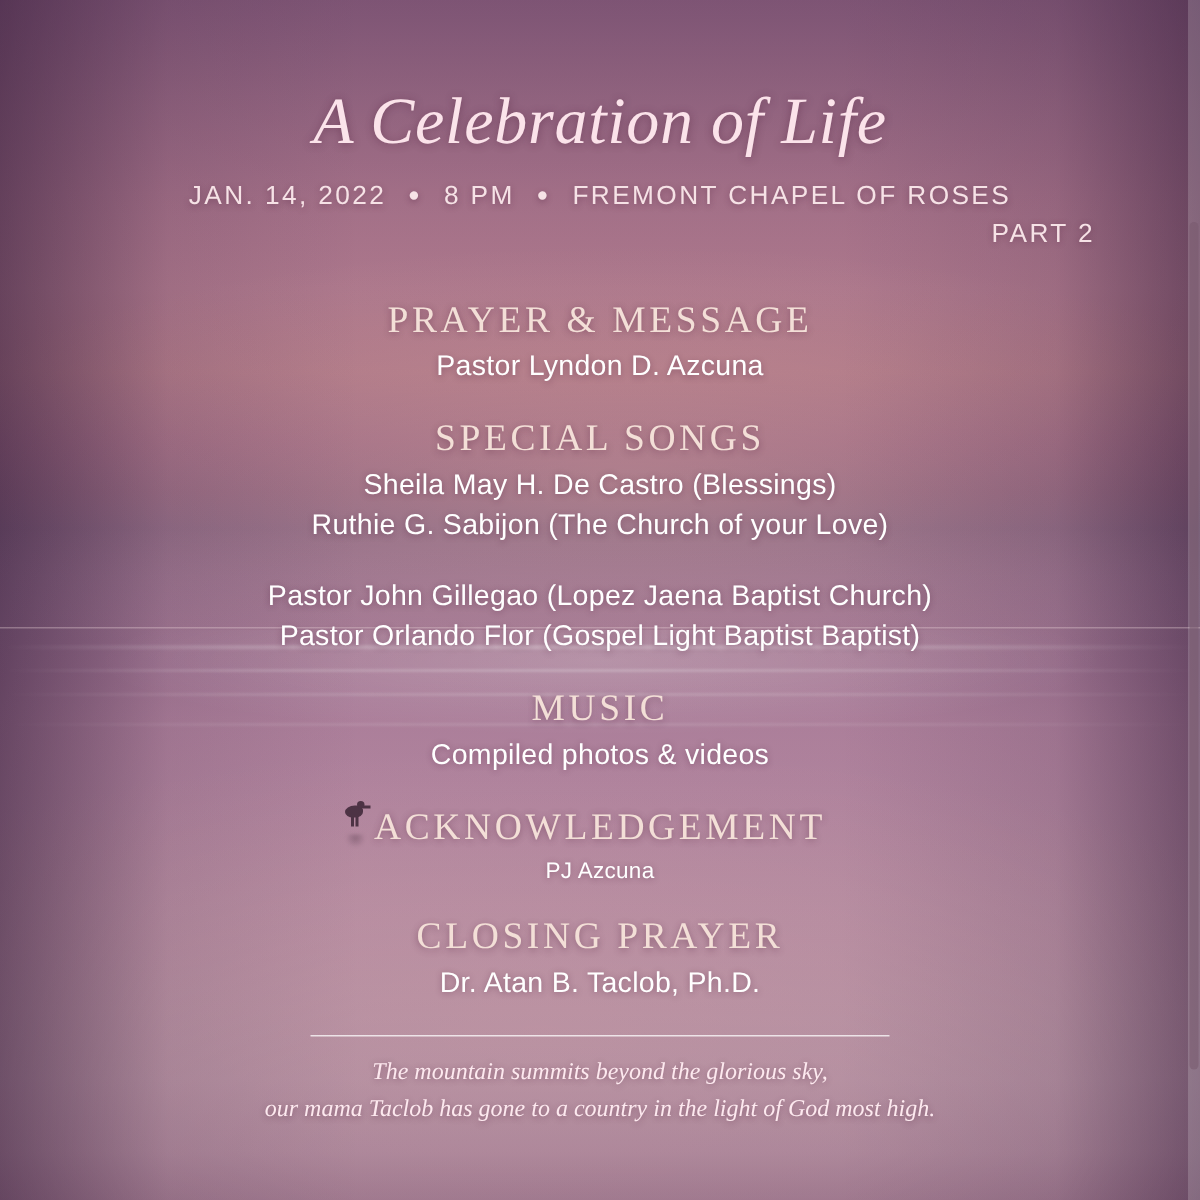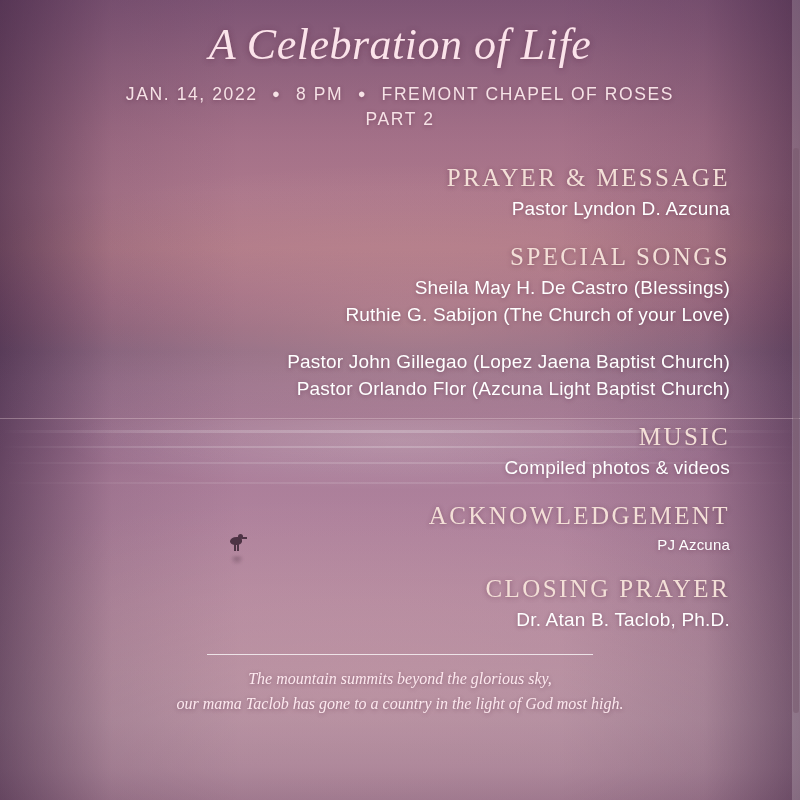--- a/index.html
+++ b/index.html
@@ -102,20 +102,21 @@
     position: absolute; inset: 0;
     background: linear-gradient(to bottom, rgba(90,50,80,0.30) 0%, rgba(90,50,80,0.16) 18%, rgba(90,50,80,0.10) 45%, rgba(90,50,80,0.18) 75%, rgba(90,50,80,0.30) 100%);
   }
 
   
   .content {
     position: absolute; inset: 0;
     padding: 14px 70px 18px 70px;
     text-align: center;
     color: #ffffff;
+    margin-top: 36px;
   }
   .title {
     font-family: "Liberation Serif", serif;
     font-style: italic;
     font-size: 44px;
     line-height: 1.05;
     color: #fbe3ea;
     letter-spacing: .5px;
     text-shadow: 0 1px 6px rgba(80,30,60,0.45);
     margin-top: 8px;
@@ -127,23 +128,24 @@
     color: #f6e2e6;
     text-shadow: 0 1px 4px rgba(80,30,60,0.4);
   }
   .subtitle .dot { padding: 0 8px; font-size: 13px; vertical-align: 2px; }
   .subtitle2 {
     margin-top: 4px;
     font-size: 17.5px;
     letter-spacing: 1.6px;
     color: #f6e2e6;
     text-shadow: 0 1px 4px rgba(80,30,60,0.4);
-  }
-
-  .program { margin-top: 34px; text-align: right; }
+    text-align: right;
+  }
+
+  .program { margin-top: 34px; }
   .item { margin-bottom: 20px; }
   .item-head {
     font-family: "Liberation Serif", serif;
     font-size: 25px;
     letter-spacing: 2.4px;
     color: #f3dfd7;
     text-shadow: 0 1px 5px rgba(80,30,60,0.45);
   }
   .item-head.warm { color: #e8cfb9; }
   .item-lines { margin-top: 4px; }
@@ -230,21 +232,21 @@
         <div class="item-head">SPECIAL SONGS</div>
         <div class="item-lines">
           <div class="item-line">Sheila May H. De Castro (Blessings)</div>
           <div class="item-line">Ruthie G. Sabijon (The Church of your Love)</div>
         </div>
       </div>
 
       <div class="item">
         <div class="item-lines">
           <div class="item-line">Pastor John Gillegao (Lopez Jaena Baptist Church)</div>
-          <div class="item-line">Pastor Orlando Flor (Azcuna Light Baptist Church)</div>
+          <div class="item-line">Pastor Orlando Flor (Gospel Light Baptist Baptist)</div>
         </div>
       </div>
 
       <div class="item">
         <div class="item-head">MUSIC</div>
         <div class="item-lines">
           <div class="item-line">Compiled photos &amp; videos</div>
         </div>
       </div>
 

